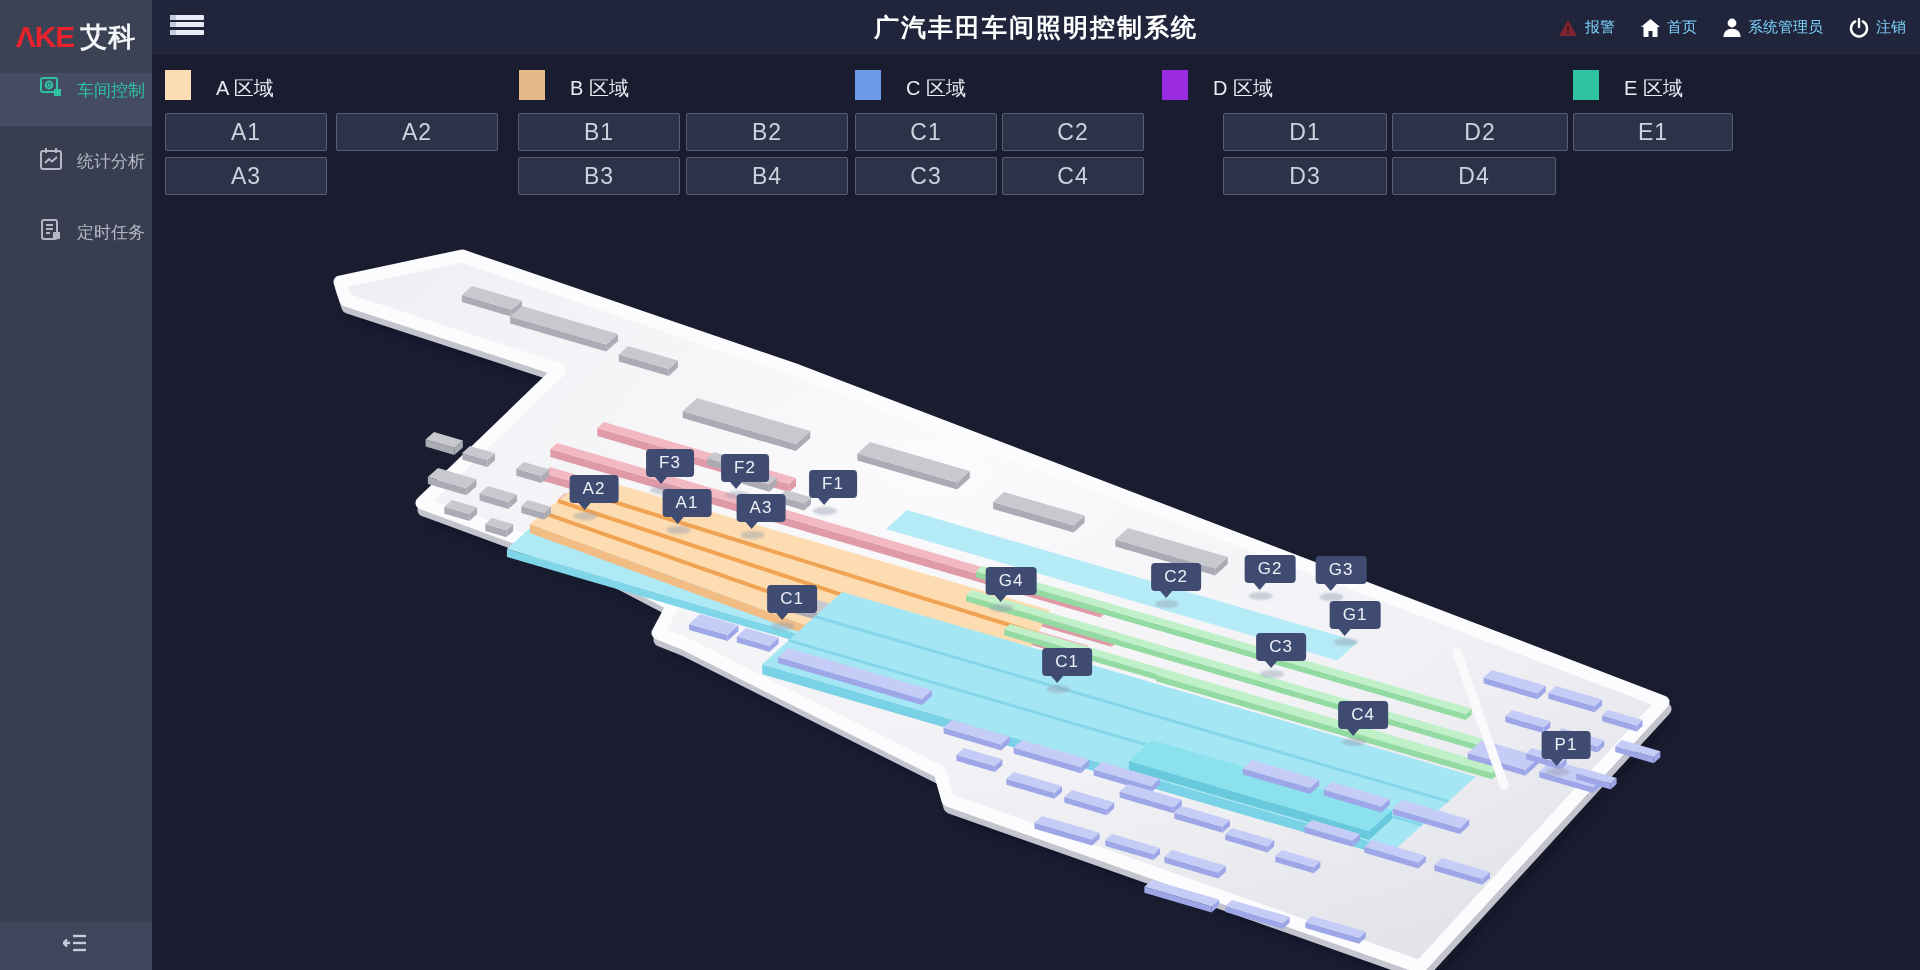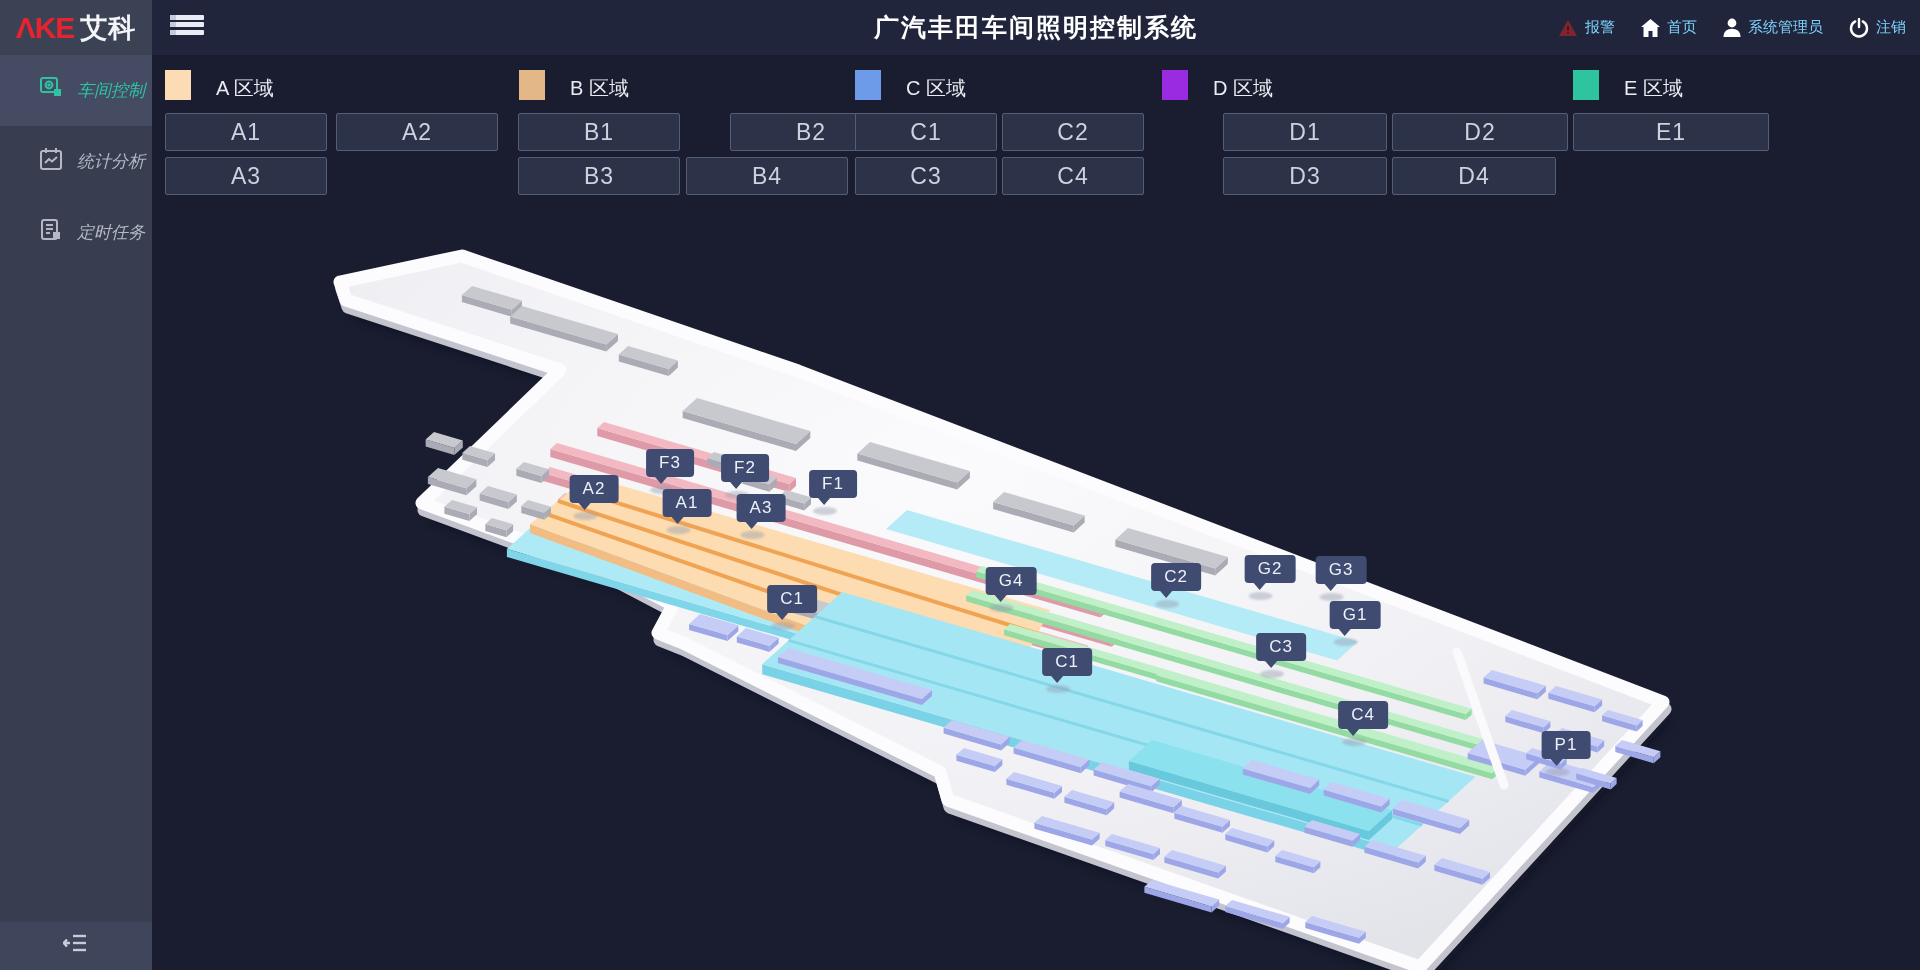--- a/index.html
+++ b/index.html
@@ -1,37 +1,37 @@
 <!DOCTYPE html>
 <html><head>
 <meta charset="utf-8">
 <style>
   html,body{margin:0;padding:0;background:#10131f;}
   .app{position:relative;width:1920px;height:970px;overflow:hidden;
        background:#191d2f;font-family:"Liberation Sans",sans-serif;-webkit-font-smoothing:antialiased;}
 
   
   .topbar{position:absolute;left:0;top:0;width:1920px;height:55px;background:#20253c;z-index:30;}
-  .logo{position:absolute;left:0;top:0;width:152px;height:55px;background:#3b4254;
+  .logo{position:absolute;left:0;top:0;width:152px;height:73px;background:#3b4254;
         display:flex;align-items:center;justify-content:center;gap:6px;}
   .logo .red{color:#e8232e;font-size:30px;font-weight:bold;letter-spacing:-1px;}
   .logo .cn{color:#f4f5f8;font-size:27px;font-weight:bold;letter-spacing:1px;}
   .burger{position:absolute;left:170px;top:12px;width:34px;height:30px;cursor:pointer;}
   .burger i{display:block;height:5px;margin:2.5px 0;background:#e9ecf4;border-radius:1px;position:relative;}
   .burger i:before{content:'';position:absolute;left:0;top:0;width:6px;height:5px;background:#c6cbda;}
   .title{position:absolute;left:152px;right:0;top:0;line-height:55px;text-align:center;
          color:#ffffff;font-size:25px;font-weight:bold;letter-spacing:2px;}
   .topnav{position:absolute;right:14px;top:0;height:55px;display:flex;align-items:center;gap:26px;z-index:31;}
   .navitem{display:flex;align-items:center;gap:7px;color:#7dd3fc;font-size:15px;cursor:pointer;}
   .navitem svg{display:block;}
 
   
   .sidebar{position:absolute;left:0;top:55px;bottom:0;width:152px;background:#383e50;z-index:20;}
   .side-item{height:71px;display:flex;align-items:center;padding-left:38px;gap:13px;
-             color:#b3b8c4;font-size:17px;cursor:pointer;font-style:italic;}
+             color:#b3b8c4;font-size:17px;cursor:pointer;}
   .side-item.active{background:#444b62;color:#2fc3a4;}
   .side-item svg{flex:0 0 auto;}
   .side-foot{position:absolute;left:0;right:0;bottom:0;height:48px;background:#3f455a;
              display:flex;align-items:center;justify-content:center;cursor:pointer;}
 
   
   .zone-row{position:absolute;left:0;top:55px;width:1920px;height:145px;z-index:10;}
   .swatch{position:absolute;width:26px;height:30px;}
   .zlabel{position:absolute;color:#e9ecf2;font-size:20px;white-space:nowrap;margin-left:17px;}
   .zbtn{position:absolute;height:38px;background:#2c3247;border:1px solid #565d77;border-radius:2px;
@@ -154,38 +154,38 @@
 
   <div class="zone-row" id="zone-row">
       <div class="swatch" style="left: 165px; top: 15px; background: rgb(251, 220, 180);"></div>
       <div class="zlabel" style="left: 199px; top: 20px;">A 区域</div>
       <div class="zbtn" style="left: 165px; top: 58px; width: 162px;">A1</div>
       <div class="zbtn" style="left: 336px; top: 58px; width: 162px;">A2</div>
       <div class="zbtn" style="left: 165px; top: 102px; width: 162px;">A3</div>
       <div class="swatch" style="left: 519px; top: 15px; background: rgb(227, 184, 134);"></div>
       <div class="zlabel" style="left: 553px; top: 20px;">B 区域</div>
       <div class="zbtn" style="left: 518px; top: 58px; width: 162px;">B1</div>
-      <div class="zbtn" style="left: 686px; top: 58px; width: 162px; margin-left: 44px;">B2</div>
+      <div class="zbtn" style="left: 686px; top: 58px; width: 162px;">B2</div>
       <div class="zbtn" style="left: 518px; top: 102px; width: 162px;">B3</div>
       <div class="zbtn" style="left: 686px; top: 102px; width: 162px;">B4</div>
       <div class="swatch" style="left: 855px; top: 15px; background: rgb(109, 155, 234);"></div>
       <div class="zlabel" style="left: 889px; top: 20px;">C 区域</div>
       <div class="zbtn" style="left: 855px; top: 58px; width: 142px;">C1</div>
       <div class="zbtn" style="left: 1002px; top: 58px; width: 142px;">C2</div>
       <div class="zbtn" style="left: 855px; top: 102px; width: 142px;">C3</div>
       <div class="zbtn" style="left: 1002px; top: 102px; width: 142px;">C4</div>
       <div class="swatch" style="left: 1162px; top: 15px; background: rgb(154, 43, 224);"></div>
       <div class="zlabel" style="left: 1196px; top: 20px;">D 区域</div>
       <div class="zbtn" style="left: 1223px; top: 58px; width: 164px;">D1</div>
       <div class="zbtn" style="left: 1392px; top: 58px; width: 176px;">D2</div>
       <div class="zbtn" style="left: 1223px; top: 102px; width: 164px;">D3</div>
       <div class="zbtn" style="left: 1392px; top: 102px; width: 164px;">D4</div>
       <div class="swatch" style="left: 1573px; top: 15px; background: rgb(46, 196, 159);"></div>
       <div class="zlabel" style="left: 1607px; top: 20px;">E 区域</div>
-      <div class="zbtn" style="left: 1573px; top: 58px; width: 196px;">E1</div>
+      <div class="zbtn" style="left: 1573px; top: 58px; width: 160px;">E1</div>
     </div>
 
   <div class="map" id="map">
     <svg id="map-svg" width="1768" height="770" viewBox="0 0 1768 770">
         <defs>
   <radialGradient id="fg" cx="45%" cy="30%" r="75%">
     <stop offset="0%" stop-color="#fbfbfd"></stop>
             <stop offset="60%" stop-color="#f1f1f5"></stop>
             <stop offset="100%" stop-color="#e3e4ea"></stop>
   </radialGradient>

